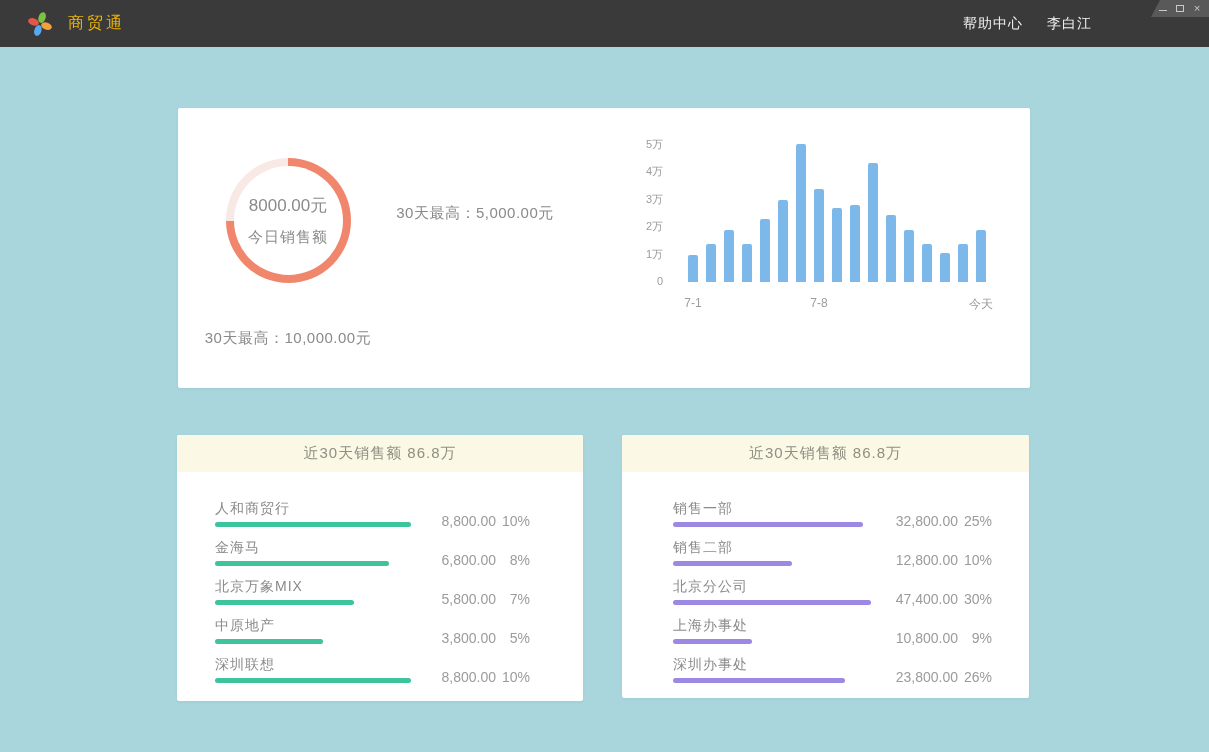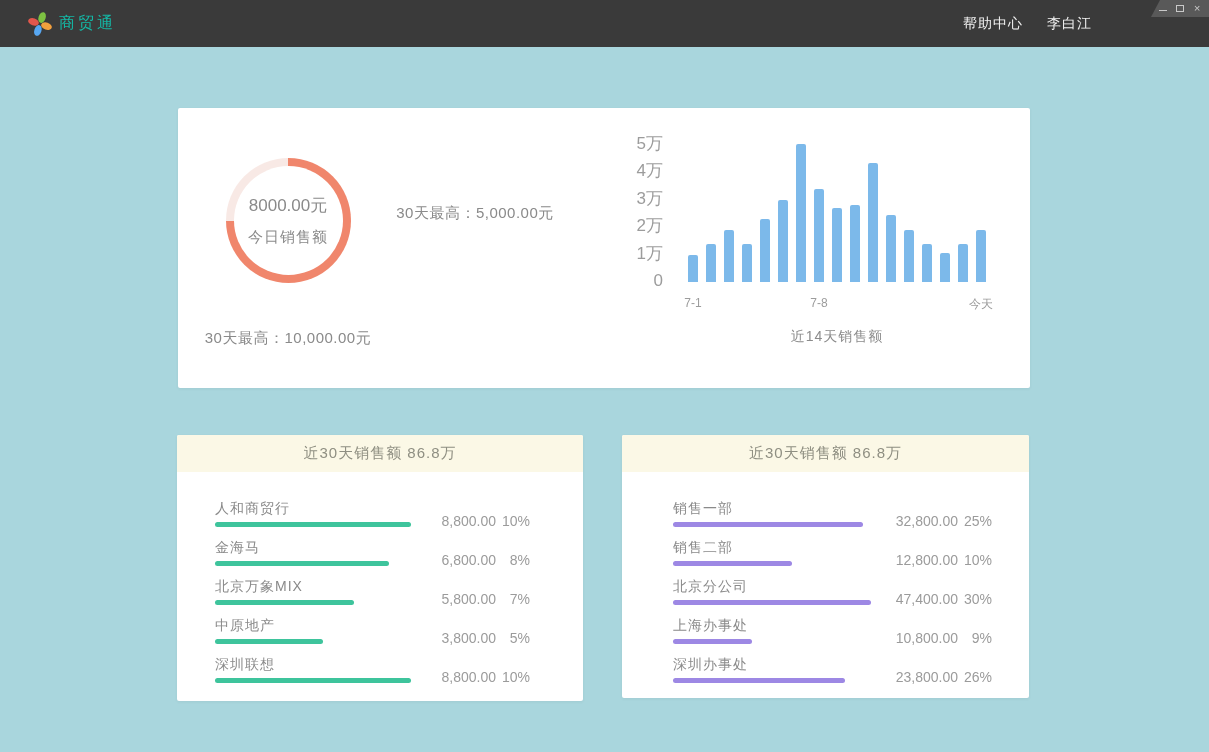--- a/index.html
+++ b/index.html
@@ -10,21 +10,21 @@
     position:relative;
     color:#8B8B8B;
   }
 
   
   .titlebar {
     position:absolute; left:0; top:0; width:1209px; height:47px;
     background:#3A3A3A; display:flex; align-items:center;
   }
   .logo { margin-left:27px; width:26px; height:26px; flex:0 0 auto; }
-  .app-title { color:#14b8a6; font-size:16px; letter-spacing:3px; margin-left:6px; }
+  .app-title { color:#eab308; font-size:16px; letter-spacing:3px; margin-left:15px; }
   .titlebar-right {
     position:absolute; right:117px; top:0; height:47px;
     display:flex; align-items:center; gap:24px;
   }
   .titlebar-link { color:#F2F2F2; font-size:14px; letter-spacing:1px; cursor:pointer; }
   .win-controls {
     position:absolute; right:0; top:0; width:58px; height:17px;
     background:#595959;
     clip-path:polygon(9px 0, 100% 0, 100% 100%, 0 100%);
     display:flex; align-items:center; justify-content:flex-end;
@@ -49,21 +49,21 @@
   .donut-hole {
     position:absolute; left:8px; top:8px; width:109px; height:109px;
     background:#FFFFFF; border-radius:50%;
     display:flex; flex-direction:column; align-items:center; justify-content:center; gap:11px;
   }
   .donut-value { font-size:17px; color:#8A8A8A; }
   .donut-label { font-size:15px; color:#8A8A8A; letter-spacing:1px; }
   .gauge-footer { margin-top:46px; font-size:15px; color:#8A8A8A; letter-spacing:.5px; }
 
   
-  .ytick { position:absolute; left:440px; width:45px; text-align:right; font-size:17px; color:#9C9C9C; line-height:12px; }
+  .ytick { position:absolute; left:440px; width:45px; text-align:right; font-size:11px; color:#9C9C9C; line-height:12px; }
   .bars {
     position:absolute; left:510px; top:34px; width:298px; height:140px;
     display:flex; align-items:flex-end; gap:8px;
   }
   .bar { width:10px; border-radius:2px 2px 0 0; }
   .x-labels { position:absolute; left:510px; top:188px; width:298px; height:16px; }
   .xlab { position:absolute; transform:translateX(-50%); font-size:12px; color:#9C9C9C; white-space:nowrap; }
   .chart-caption { position:absolute; left:510px; top:220px; width:298px; text-align:center; font-size:14px; color:#8B8B8B; letter-spacing:1px; }
 
   
@@ -151,21 +151,20 @@
       <div class="bar" style="height: 38px; background: rgb(124, 185, 234);"></div>
       <div class="bar" style="height: 29px; background: rgb(124, 185, 234);"></div>
       <div class="bar" style="height: 38px; background: rgb(124, 185, 234);"></div>
       <div class="bar" style="height: 52px; background: rgb(124, 185, 234);"></div>
     </div>
   <div class="x-labels" id="xlabels">
       <div class="xlab" style="left: 5px;">7-1</div>
       <div class="xlab" style="left: 131px;">7-8</div>
       <div class="xlab" style="left: 293px;">今天</div>
     </div>
-  <div class="chart-caption">近14天销售额</div>
 </div>
 
 <div class="card card-rank-left">
   <div class="rank-header">近30天销售额 86.8万</div>
   <div class="rank-body" id="list3">
       <div class="rank-row">
         <div class="rank-label">人和商贸行</div>
         <div class="rank-bar" style="width: 196px; background: rgb(62, 196, 156);"></div>
         <div class="rank-value">
           <span class="rank-amount">8,800.00</span>

